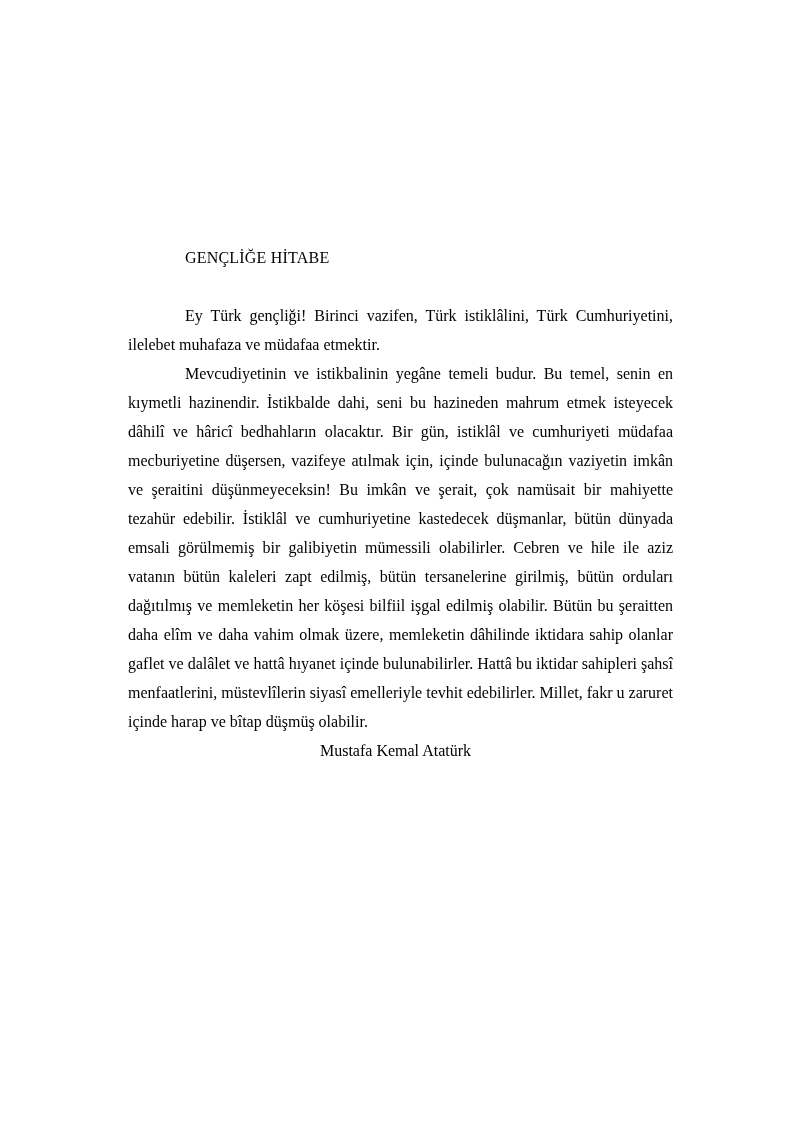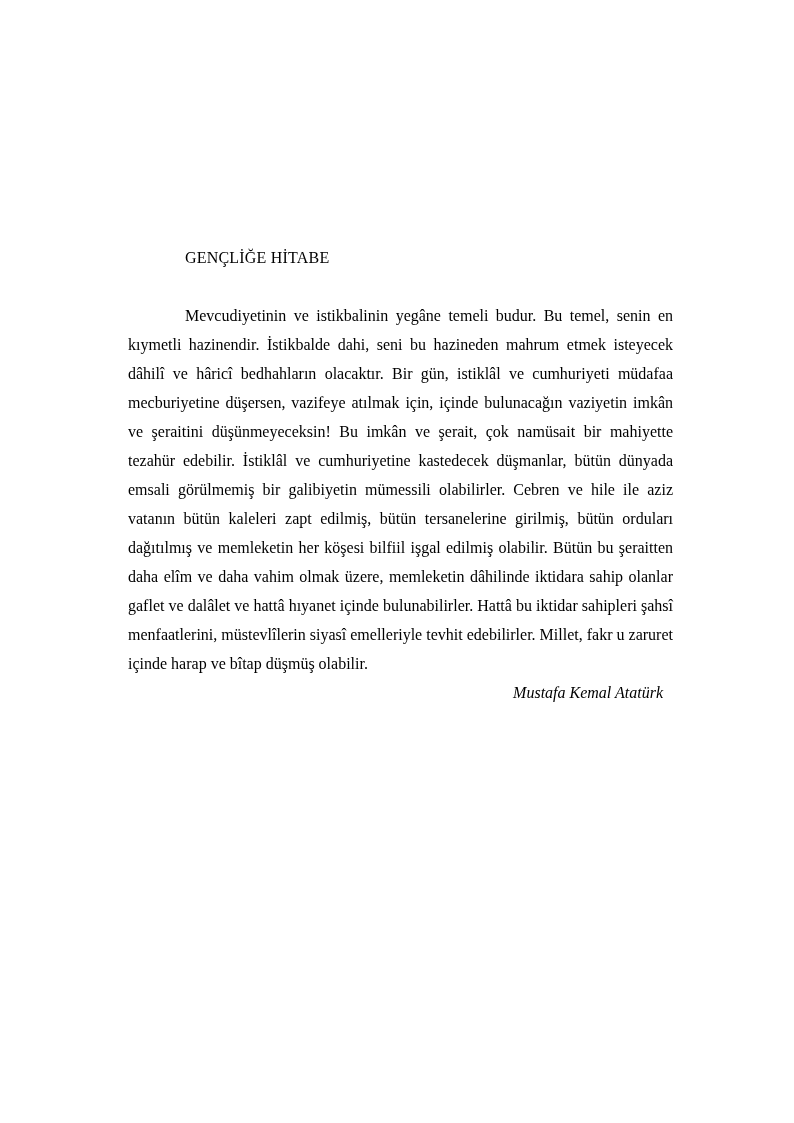--- a/index.html
+++ b/index.html
@@ -37,28 +37,28 @@
     text-indent: 57px;
     margin-bottom: 29px; 
     letter-spacing: 0.2px;
   }
   .para {
     text-align: justify;
     text-indent: 57px;
     line-height: 29px;
   }
   .signature {
-    text-align: right;
+    text-align: center;
     line-height: 29px;
     padding-right: 10px;
-    font-style: italic;
   }
 </style>
 </head>
 <body>
 
 <div class="page">
   <div class="content">
     <h1 class="doc-title">GENÇLİĞE HİTABE</h1>
+    <p class="para">Ey Türk gençliği! Birinci vazifen, Türk istiklâlini, Türk Cumhuriyetini, ilelebet muhafaza ve müdafaa etmektir.</p>
     <p class="para">Mevcudiyetinin ve istikbalinin yegâne temeli budur. Bu temel, senin en kıymetli hazinendir. İstikbalde dahi, seni bu hazineden mahrum etmek isteyecek dâhilî ve hâricî bedhahların olacaktır. Bir gün, istiklâl ve cumhuriyeti müdafaa mecburiyetine düşersen, vazifeye atılmak için, içinde bulunacağın vaziyetin imkân ve şeraitini düşünmeyeceksin! Bu imkân ve şerait, çok namüsait bir mahiyette tezahür edebilir. İstiklâl ve cumhuriyetine kastedecek düşmanlar, bütün dünyada emsali görülmemiş bir galibiyetin mümessili olabilirler. Cebren ve hile ile aziz vatanın bütün kaleleri zapt edilmiş, bütün tersanelerine girilmiş, bütün orduları dağıtılmış ve memleketin her köşesi bilfiil işgal edilmiş olabilir. Bütün bu şeraitten daha elîm ve daha vahim olmak üzere, memleketin dâhilinde iktidara sahip olanlar gaflet ve dalâlet ve hattâ hıyanet içinde bulunabilirler. Hattâ bu iktidar sahipleri şahsî menfaatlerini, müstevlîlerin siyasî emelleriyle tevhit edebilirler. Millet, fakr u zaruret içinde harap ve bîtap düşmüş olabilir.</p>
     <div class="signature">Mustafa Kemal Atatürk</div>
   </div>
 </div>
 
 </body></html>

